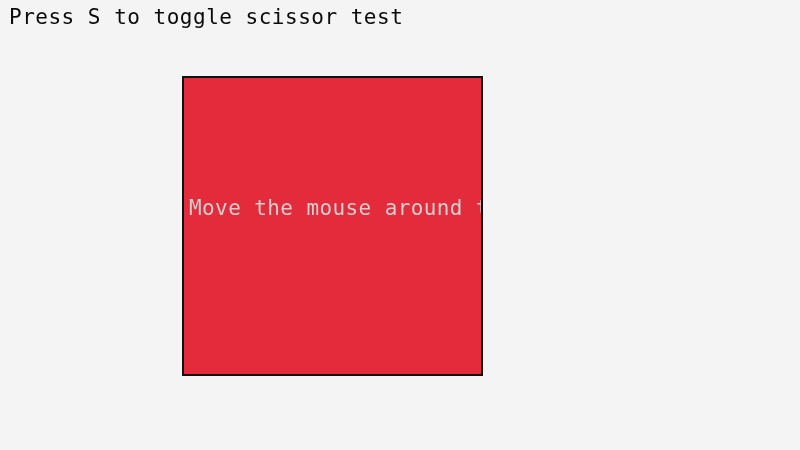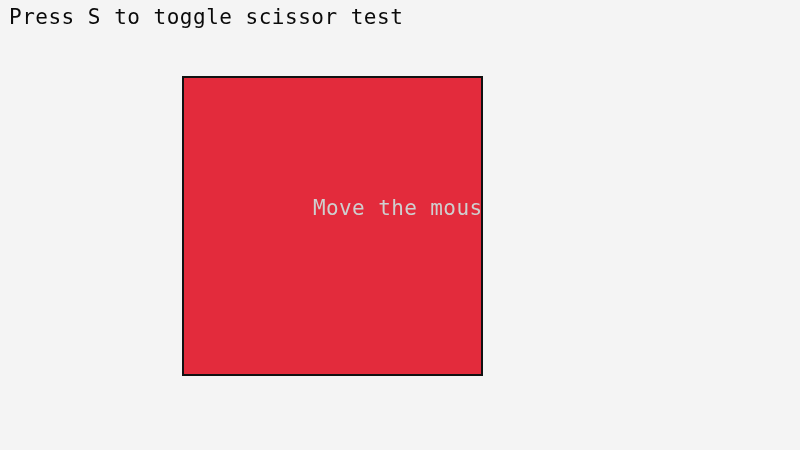--- a/index.html
+++ b/index.html
@@ -14,21 +14,20 @@
     overflow: hidden;
     font-family: "DejaVu Sans Mono", "Liberation Mono", monospace;
   }
 
   #app {
     position: relative;
     width: 800px;
     height: 450px;
     background: #f4f4f4;
     overflow: hidden;
-    text-align: center;
   }
 
   
   #header-text {
     position: absolute;
     left: 9px;
     top: 4px;
     font-family: "DejaVu Sans Mono", "Liberation Mono", monospace;
     font-size: 21px;
     line-height: 26px;

